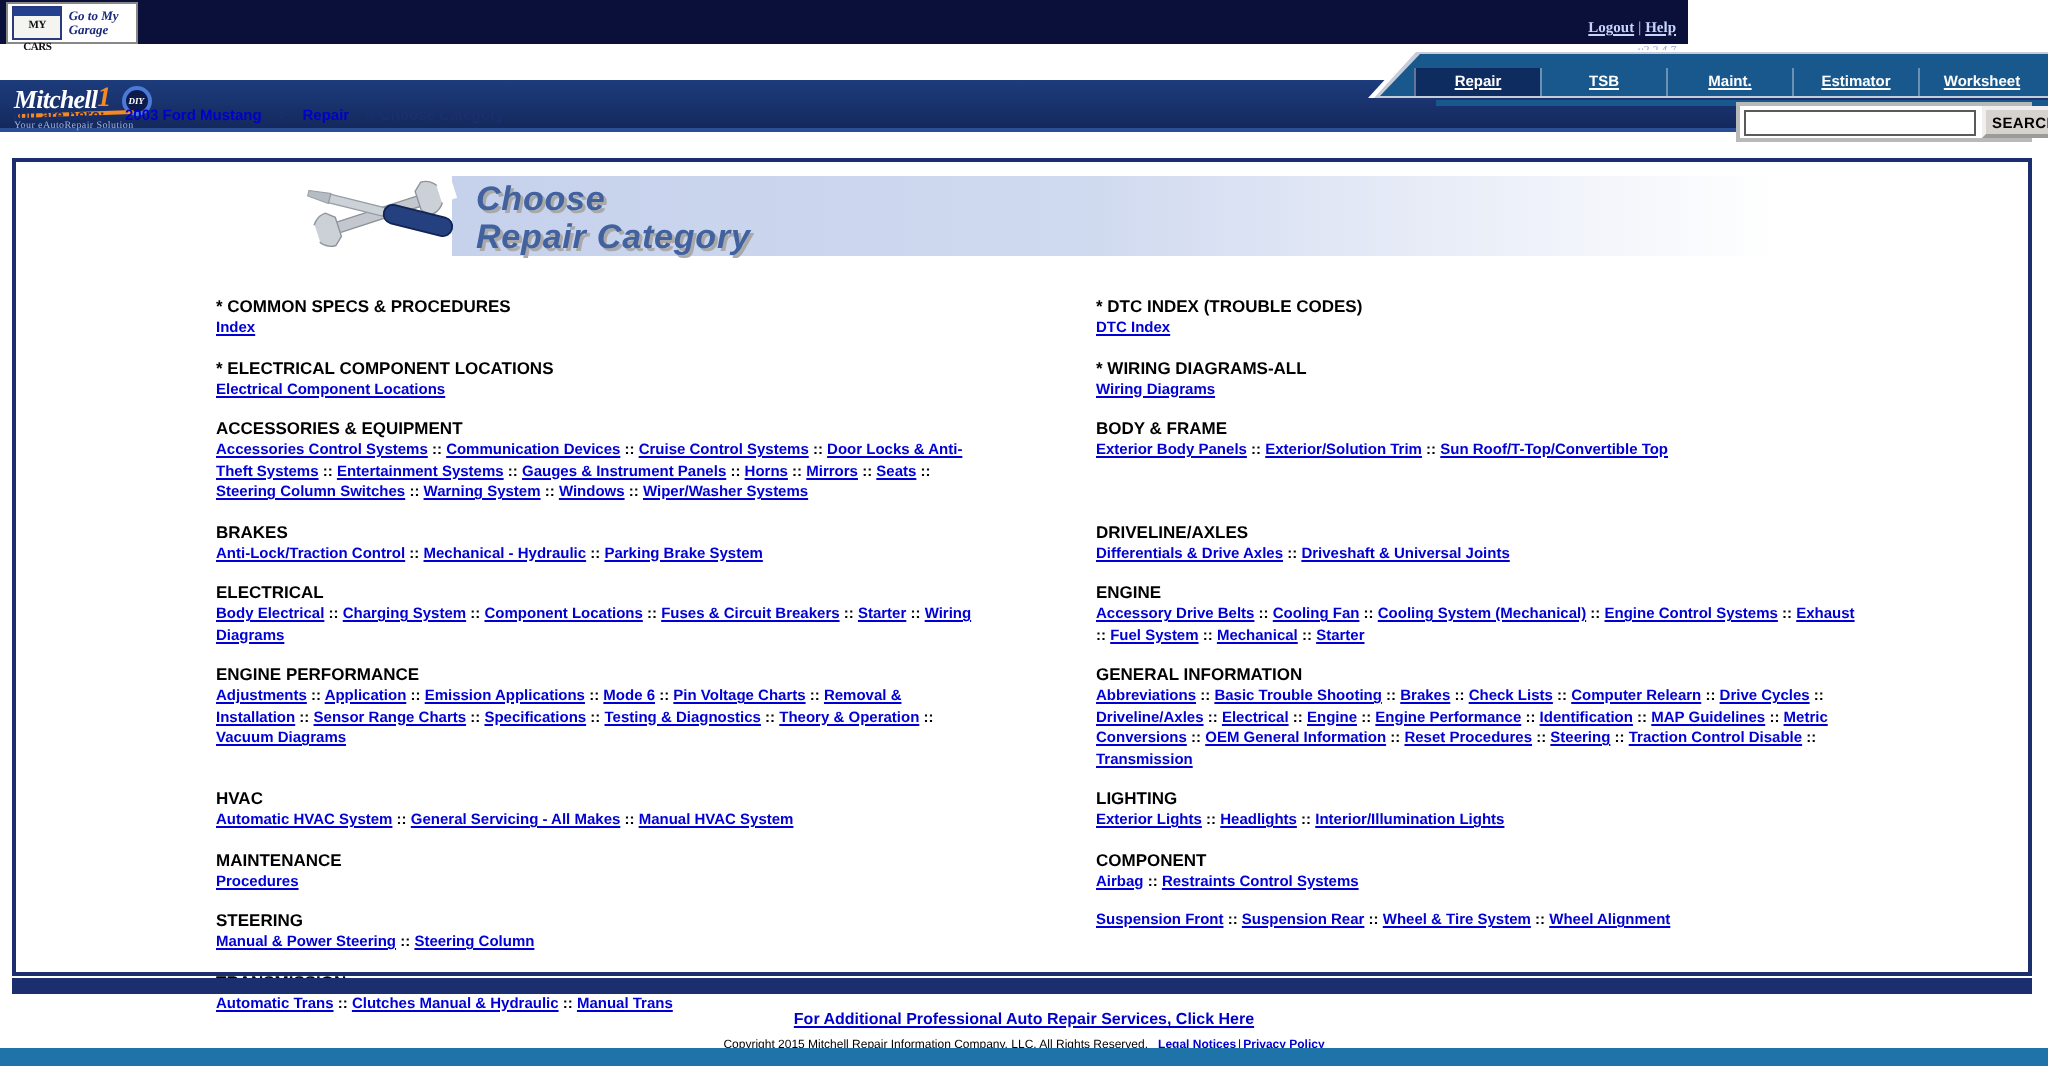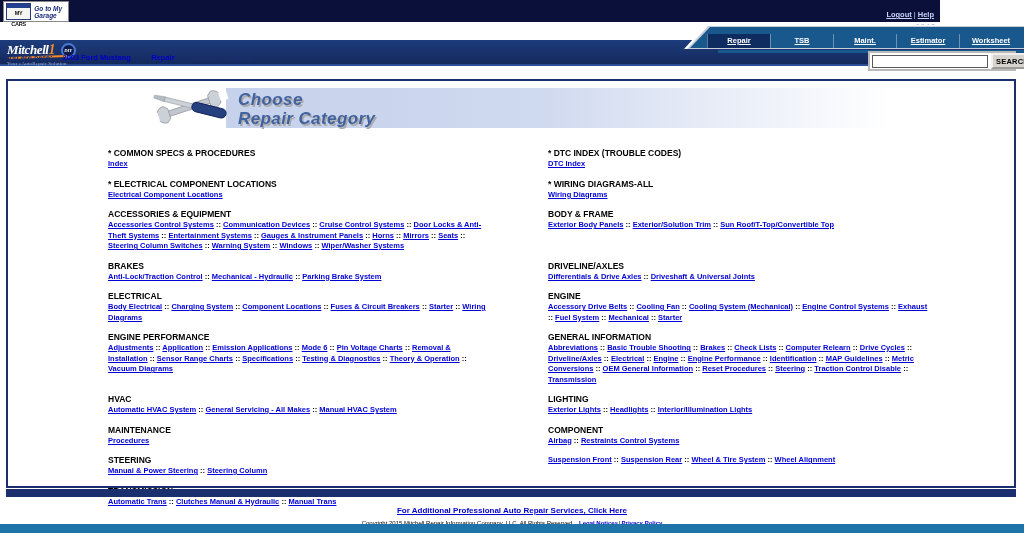--- a/index.html
+++ b/index.html
@@ -2,21 +2,21 @@
 <html><head>
 <meta charset="utf-8">
 <style>
   * { margin:0; padding:0; box-sizing:border-box; }
   html,body { width:1024px; height:533px; overflow:hidden; background:#fff;
     font-family:"Liberation Sans", sans-serif; }
   body { position:relative; }
   a { cursor:pointer; }
 
   
-  .topbar { position:absolute; left:0; top:0; width:940px; height:22px; background:#0a103a; }
+  .topbar { position:absolute; left:0; top:0; width:844px; height:22px; background:#0a103a;font-family:Liberation Serif, serif; }
   .mycars { position:absolute; left:3px; top:1px; width:66px; height:21px; background:#fff;
     border:1px solid #888; display:flex; align-items:center; padding:1px 2px; cursor:pointer; }
   .plate { width:27px; height:17px; border:1px solid #2a3a7c; background:#f4f4f0; }
   .plate-strip { height:4px; background:#23418e; }
   .plate-text { font-size:5.5px; font-weight:bold; color:#111; text-align:center; line-height:11px; letter-spacing:-0.2px; }
   .garage-text { font-size:6.5px; font-weight:bold; font-style:italic; color:#1a2a7a;
     line-height:7px; margin-left:3px; width:34px; }
   .top-right { position:absolute; right:6px; top:3px; text-align:right; }
   .toplink { font-size:7.5px; font-weight:bold; color:#c7d3fa; text-decoration:underline; }
   .topdiv { font-size:7.5px; color:#c7d3fa; margin:0 2px; }

